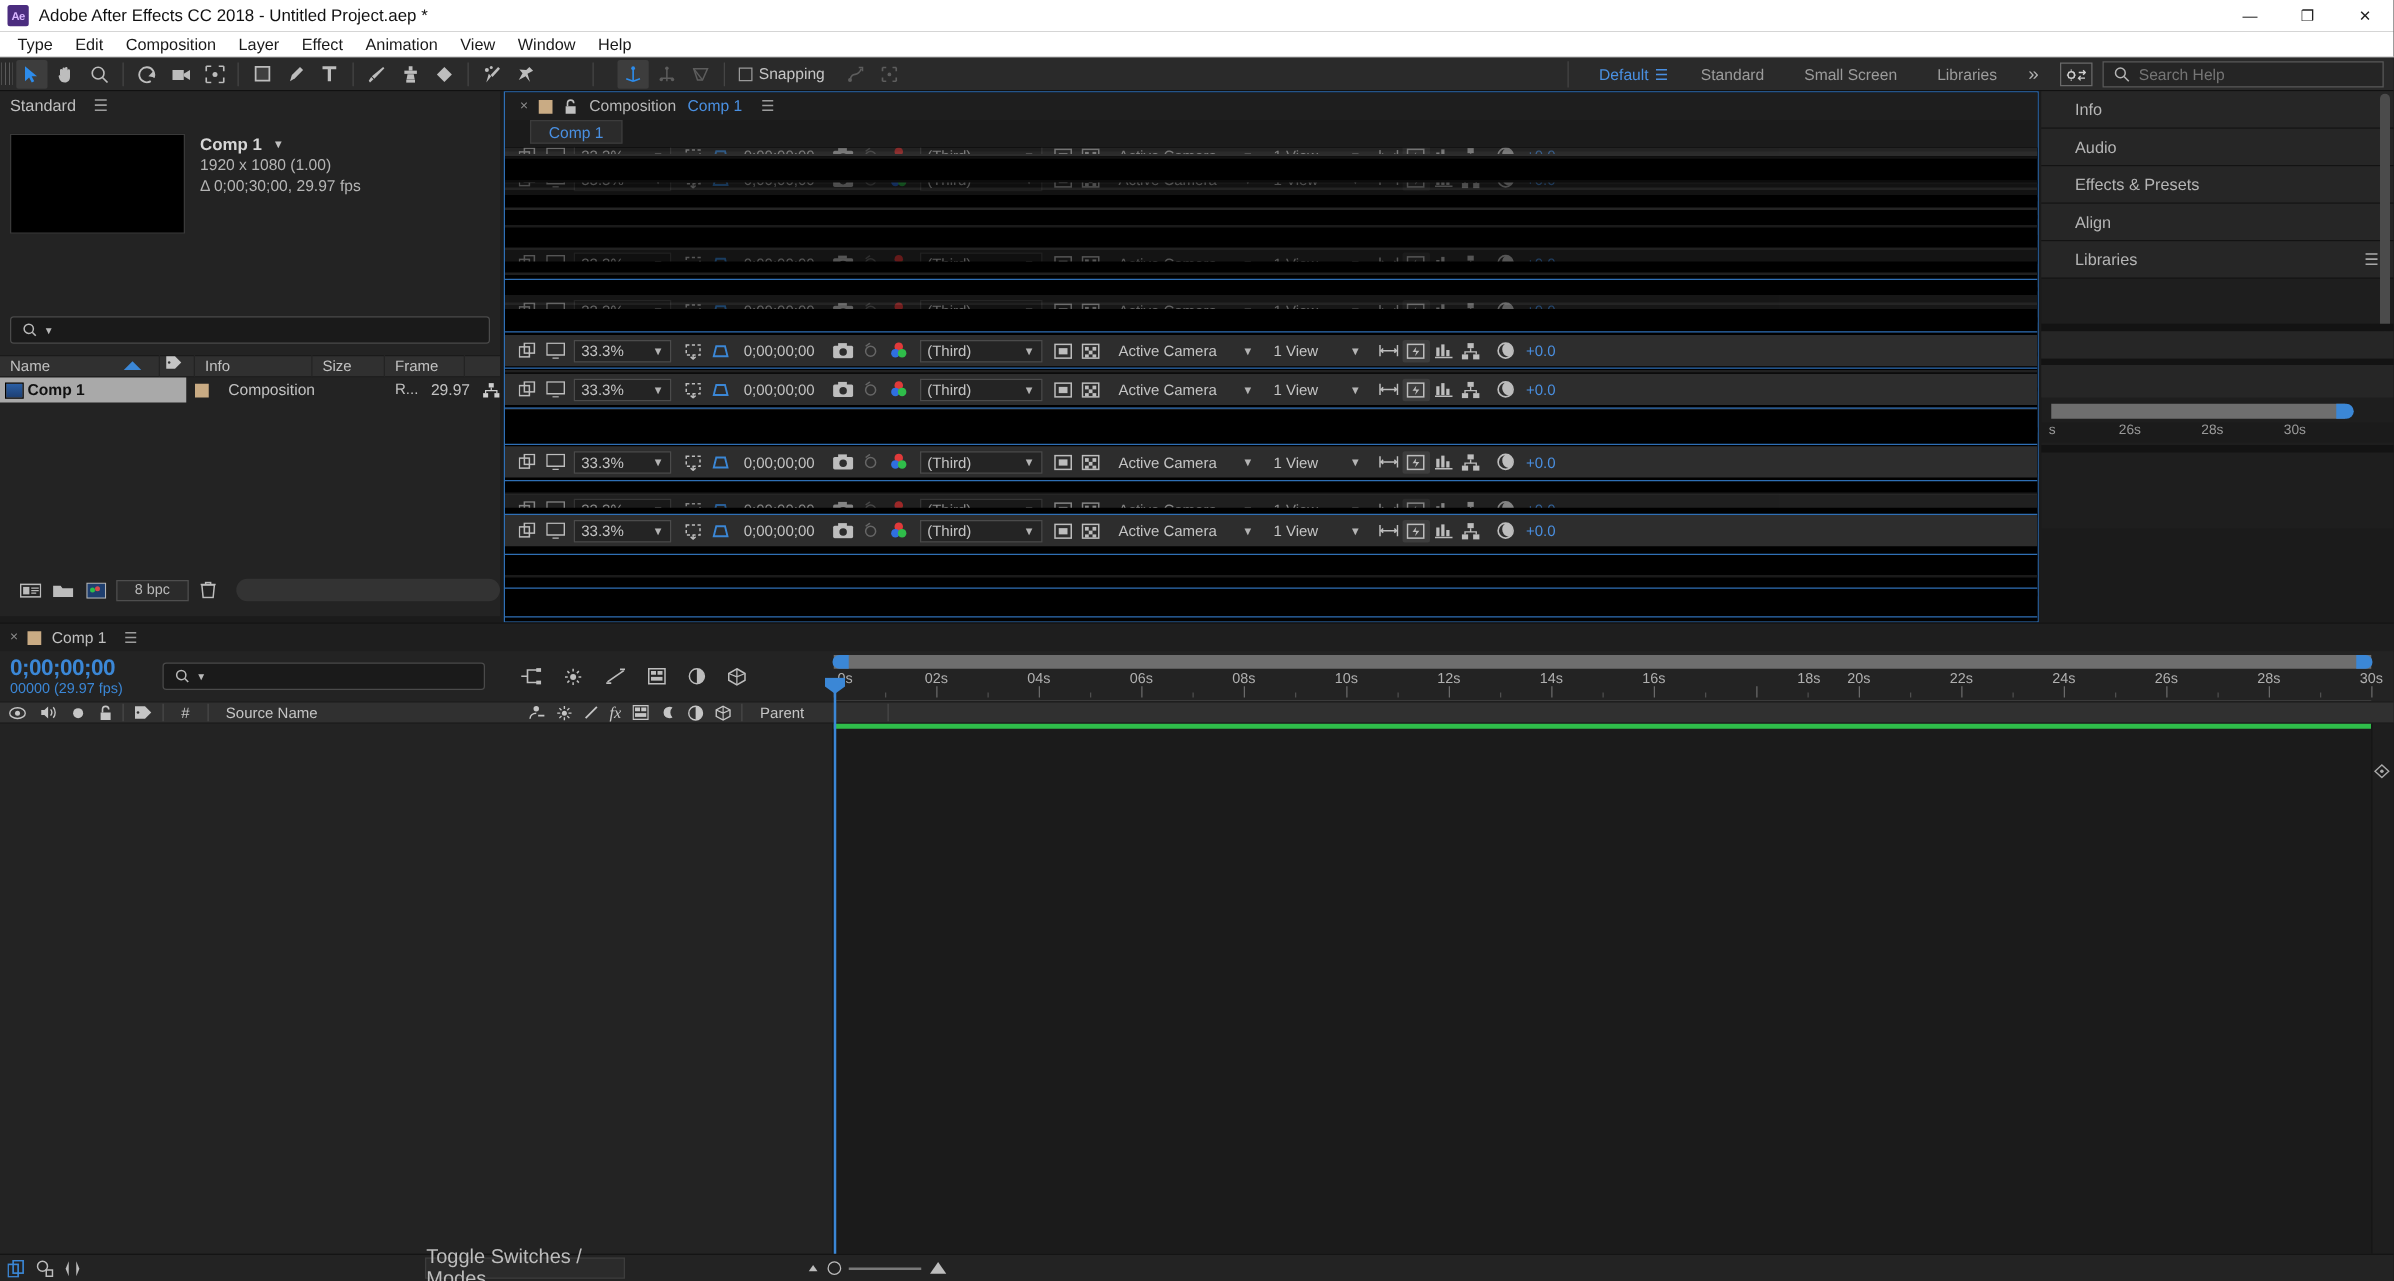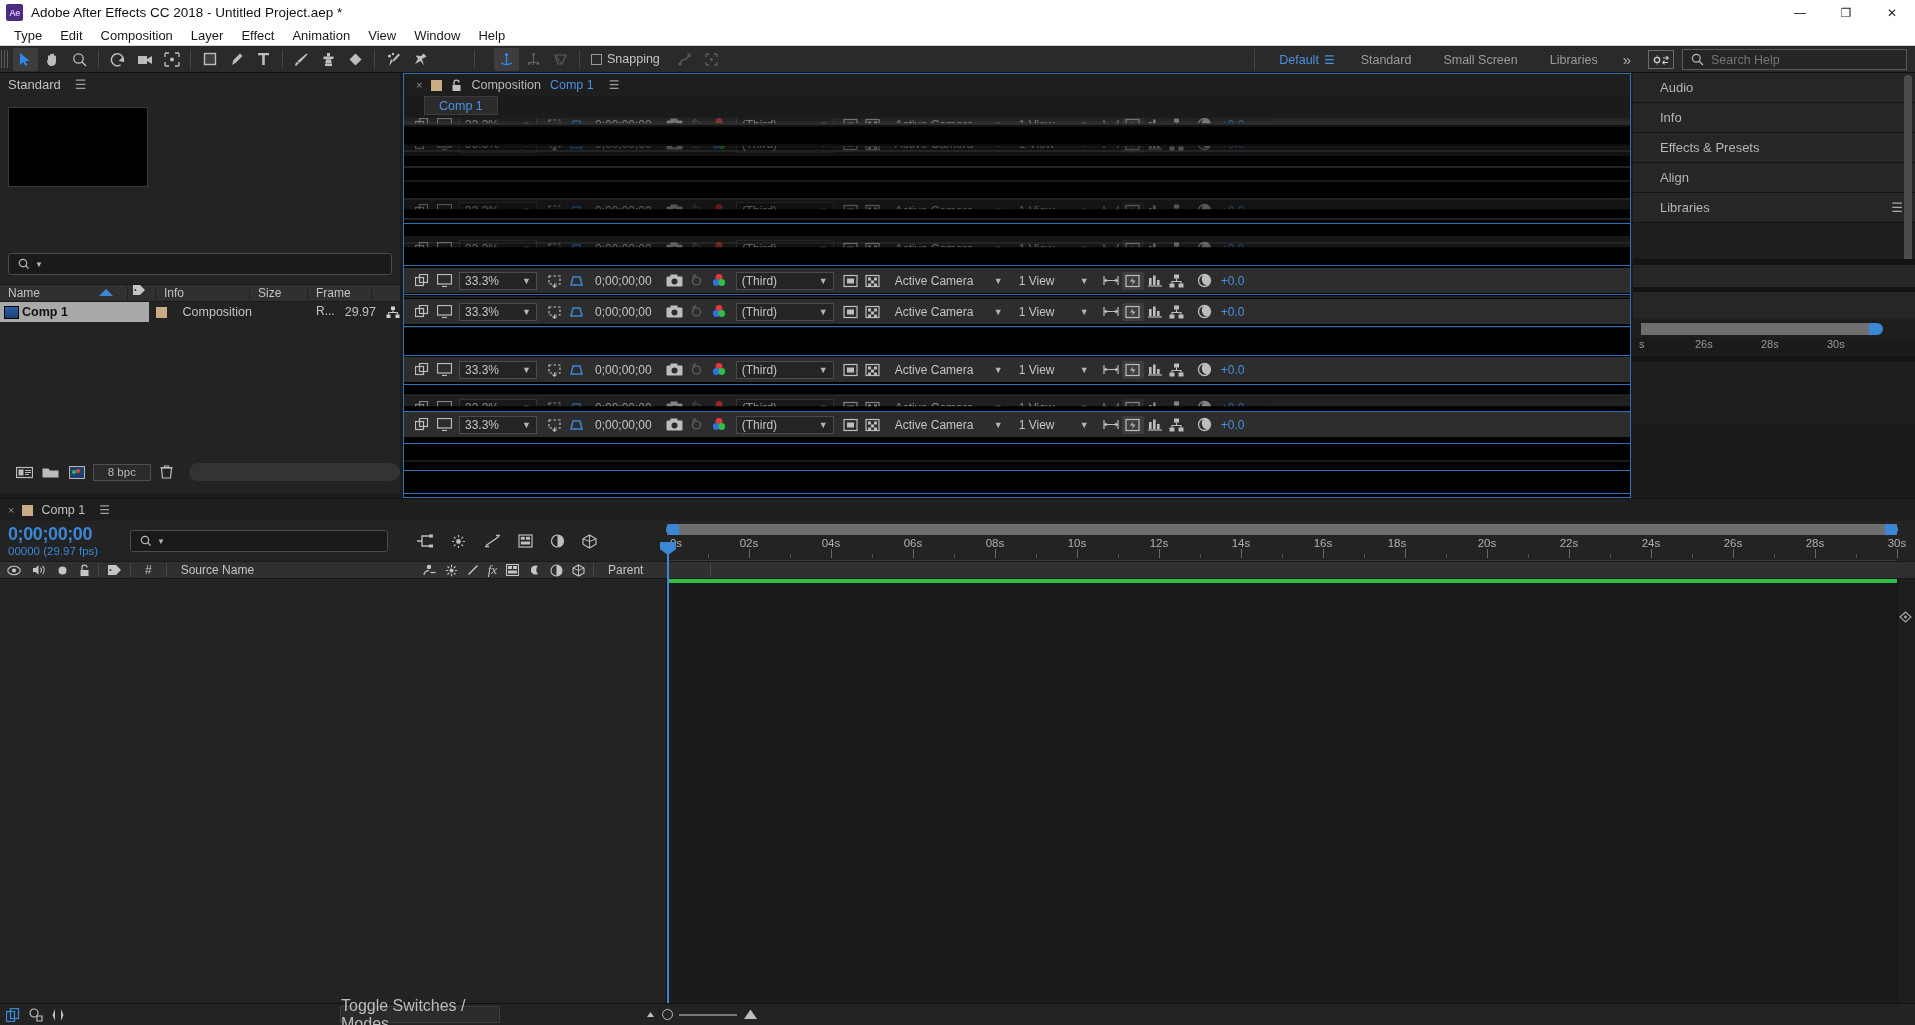--- a/index.html
+++ b/index.html
@@ -412,20 +412,28 @@
 <div class="workspace">
 
   <div class="panel" id="project-panel">
     <div class="proj-header">
       <span>Standard</span>
       <span style="color:#9c9c9c;">☰</span>
     </div>
 
     <div class="proj-info">
       <div class="proj-thumb"></div>
+      <div class="proj-meta">
+        <div class="proj-name">
+          <span>Comp 1</span>
+          <span class="proj-tri">▼</span>
+        </div>
+        <div class="proj-dim">1920 x 1080 (1.00)</div>
+        <div class="proj-dur">Δ 0;00;30;00, 29.97 fps</div>
+      </div>
     </div>
 
     <div class="proj-search">
       <svg width="13" height="13" viewBox="0 0 13 13">
           <circle cx="5" cy="5" r="3.7" fill="none" stroke="#b9b9b9" stroke-width="1.2"></circle>
           <line x1="7.8" y1="7.8" x2="10.6" y2="10.6" stroke="#b9b9b9" stroke-width="1.3"></line>
         </svg>
       <span style="color:#b9b9b9;font-size:8px;">▼</span>
     </div>
 
@@ -1697,24 +1705,24 @@
           <div class="bluel" style="top: 293px;"></div>
           <div class="bluel" style="top: 325px;"></div>
           <div class="bluel" style="top: 352px;"></div>
           <div class="bluel" style="top: 375px;"></div>
         </div>
     </div>
   </div>
 
   <div class="panel" id="right-panel">
     <div class="rp-item">
+      <span>Info</span>
+    </div>
+    <div class="rp-item">
       <span>Audio</span>
-    </div>
-    <div class="rp-item">
-      <span>Info</span>
     </div>
     <div class="rp-item">
       <span>Effects &amp; Presets</span>
     </div>
     <div class="rp-item">
       <span>Align</span>
     </div>
     <div class="rp-item">
       <span>Libraries</span>
       <span style="color:#a8a8a8;">☰</span>
@@ -1830,21 +1838,21 @@
           <div class="rtick" style="left: 492px;"></div>
           <div class="rlabel" style="left: 492px;">12s</div>
           <div class="rtick minor" style="left: 533px;"></div>
           <div class="rtick" style="left: 574px;"></div>
           <div class="rlabel" style="left: 574px;">14s</div>
           <div class="rtick minor" style="left: 615px;"></div>
           <div class="rtick" style="left: 656px;"></div>
           <div class="rlabel" style="left: 656px;">16s</div>
           <div class="rtick minor" style="left: 697px;"></div>
           <div class="rtick" style="left: 738px;"></div>
-          <div class="rlabel" style="left: 730px;">18s</div>
+          <div class="rlabel" style="left: 780px;">18s</div>
           <div class="rtick minor" style="left: 779px;"></div>
           <div class="rtick" style="left: 820px;"></div>
           <div class="rlabel" style="left: 820px;">20s</div>
           <div class="rtick minor" style="left: 861px;"></div>
           <div class="rtick" style="left: 902px;"></div>
           <div class="rlabel" style="left: 902px;">22s</div>
           <div class="rtick minor" style="left: 943px;"></div>
           <div class="rtick" style="left: 984px;"></div>
           <div class="rlabel" style="left: 984px;">24s</div>
           <div class="rtick minor" style="left: 1025px;"></div>

